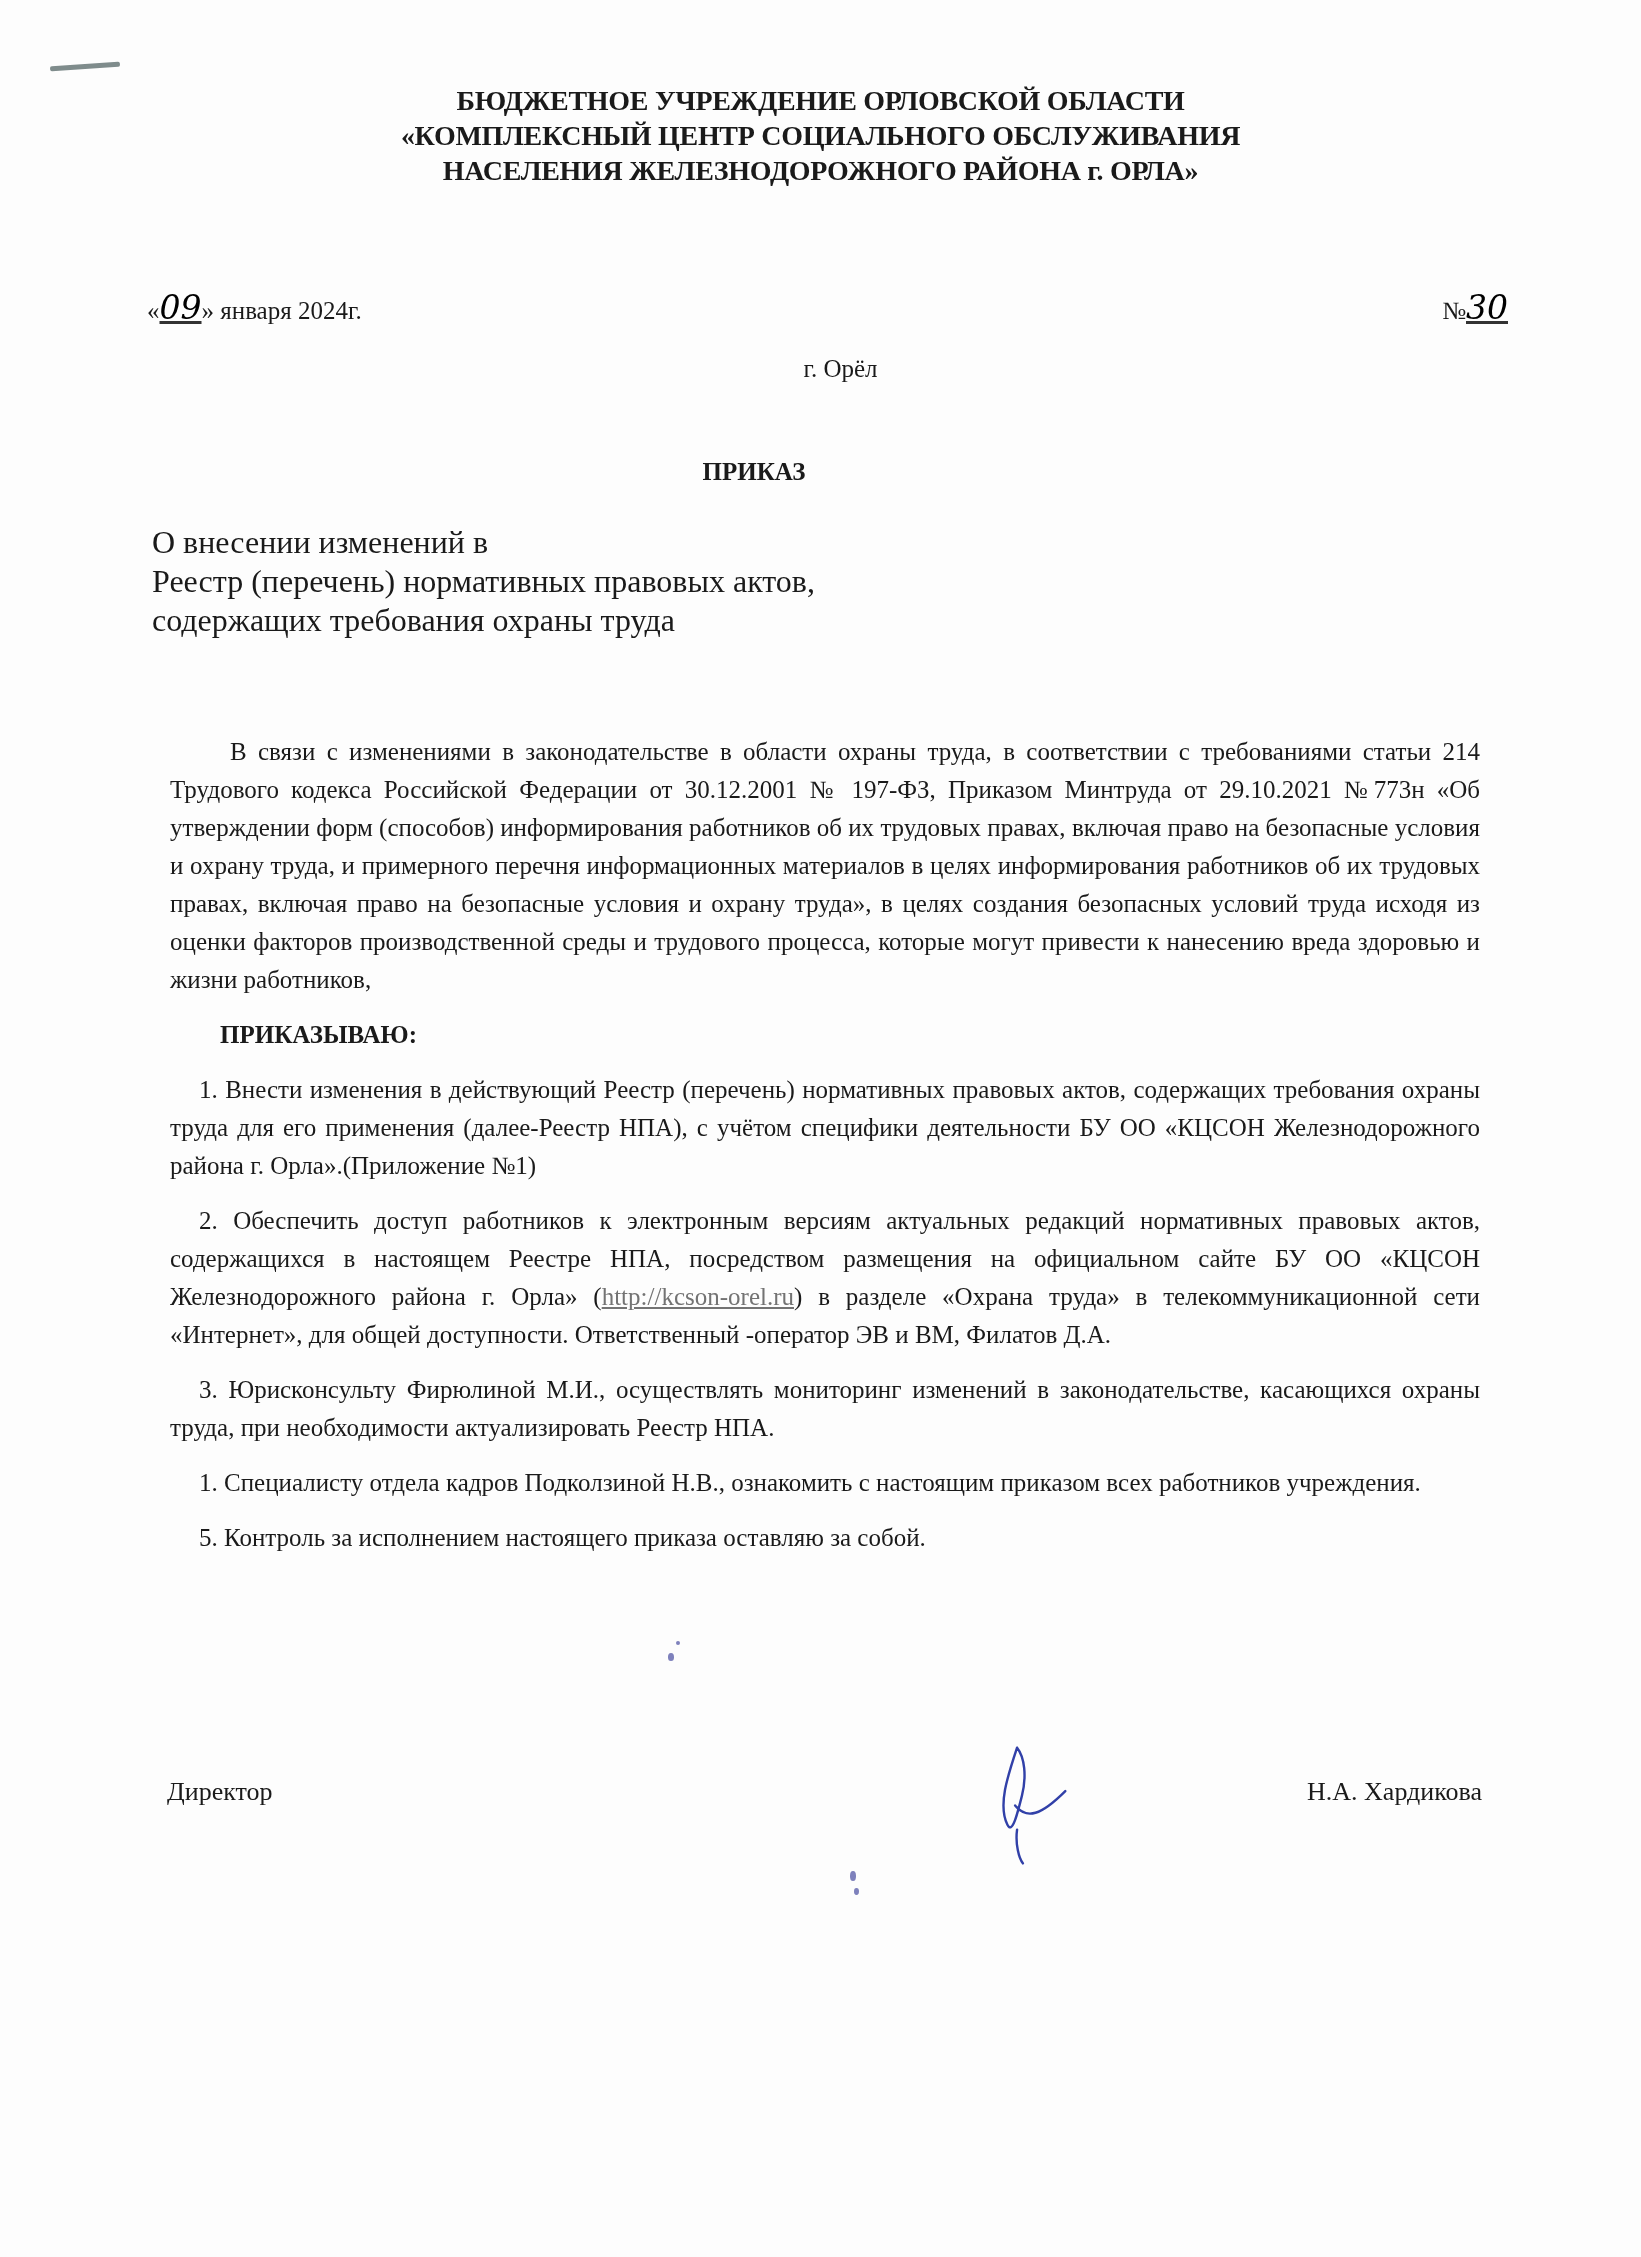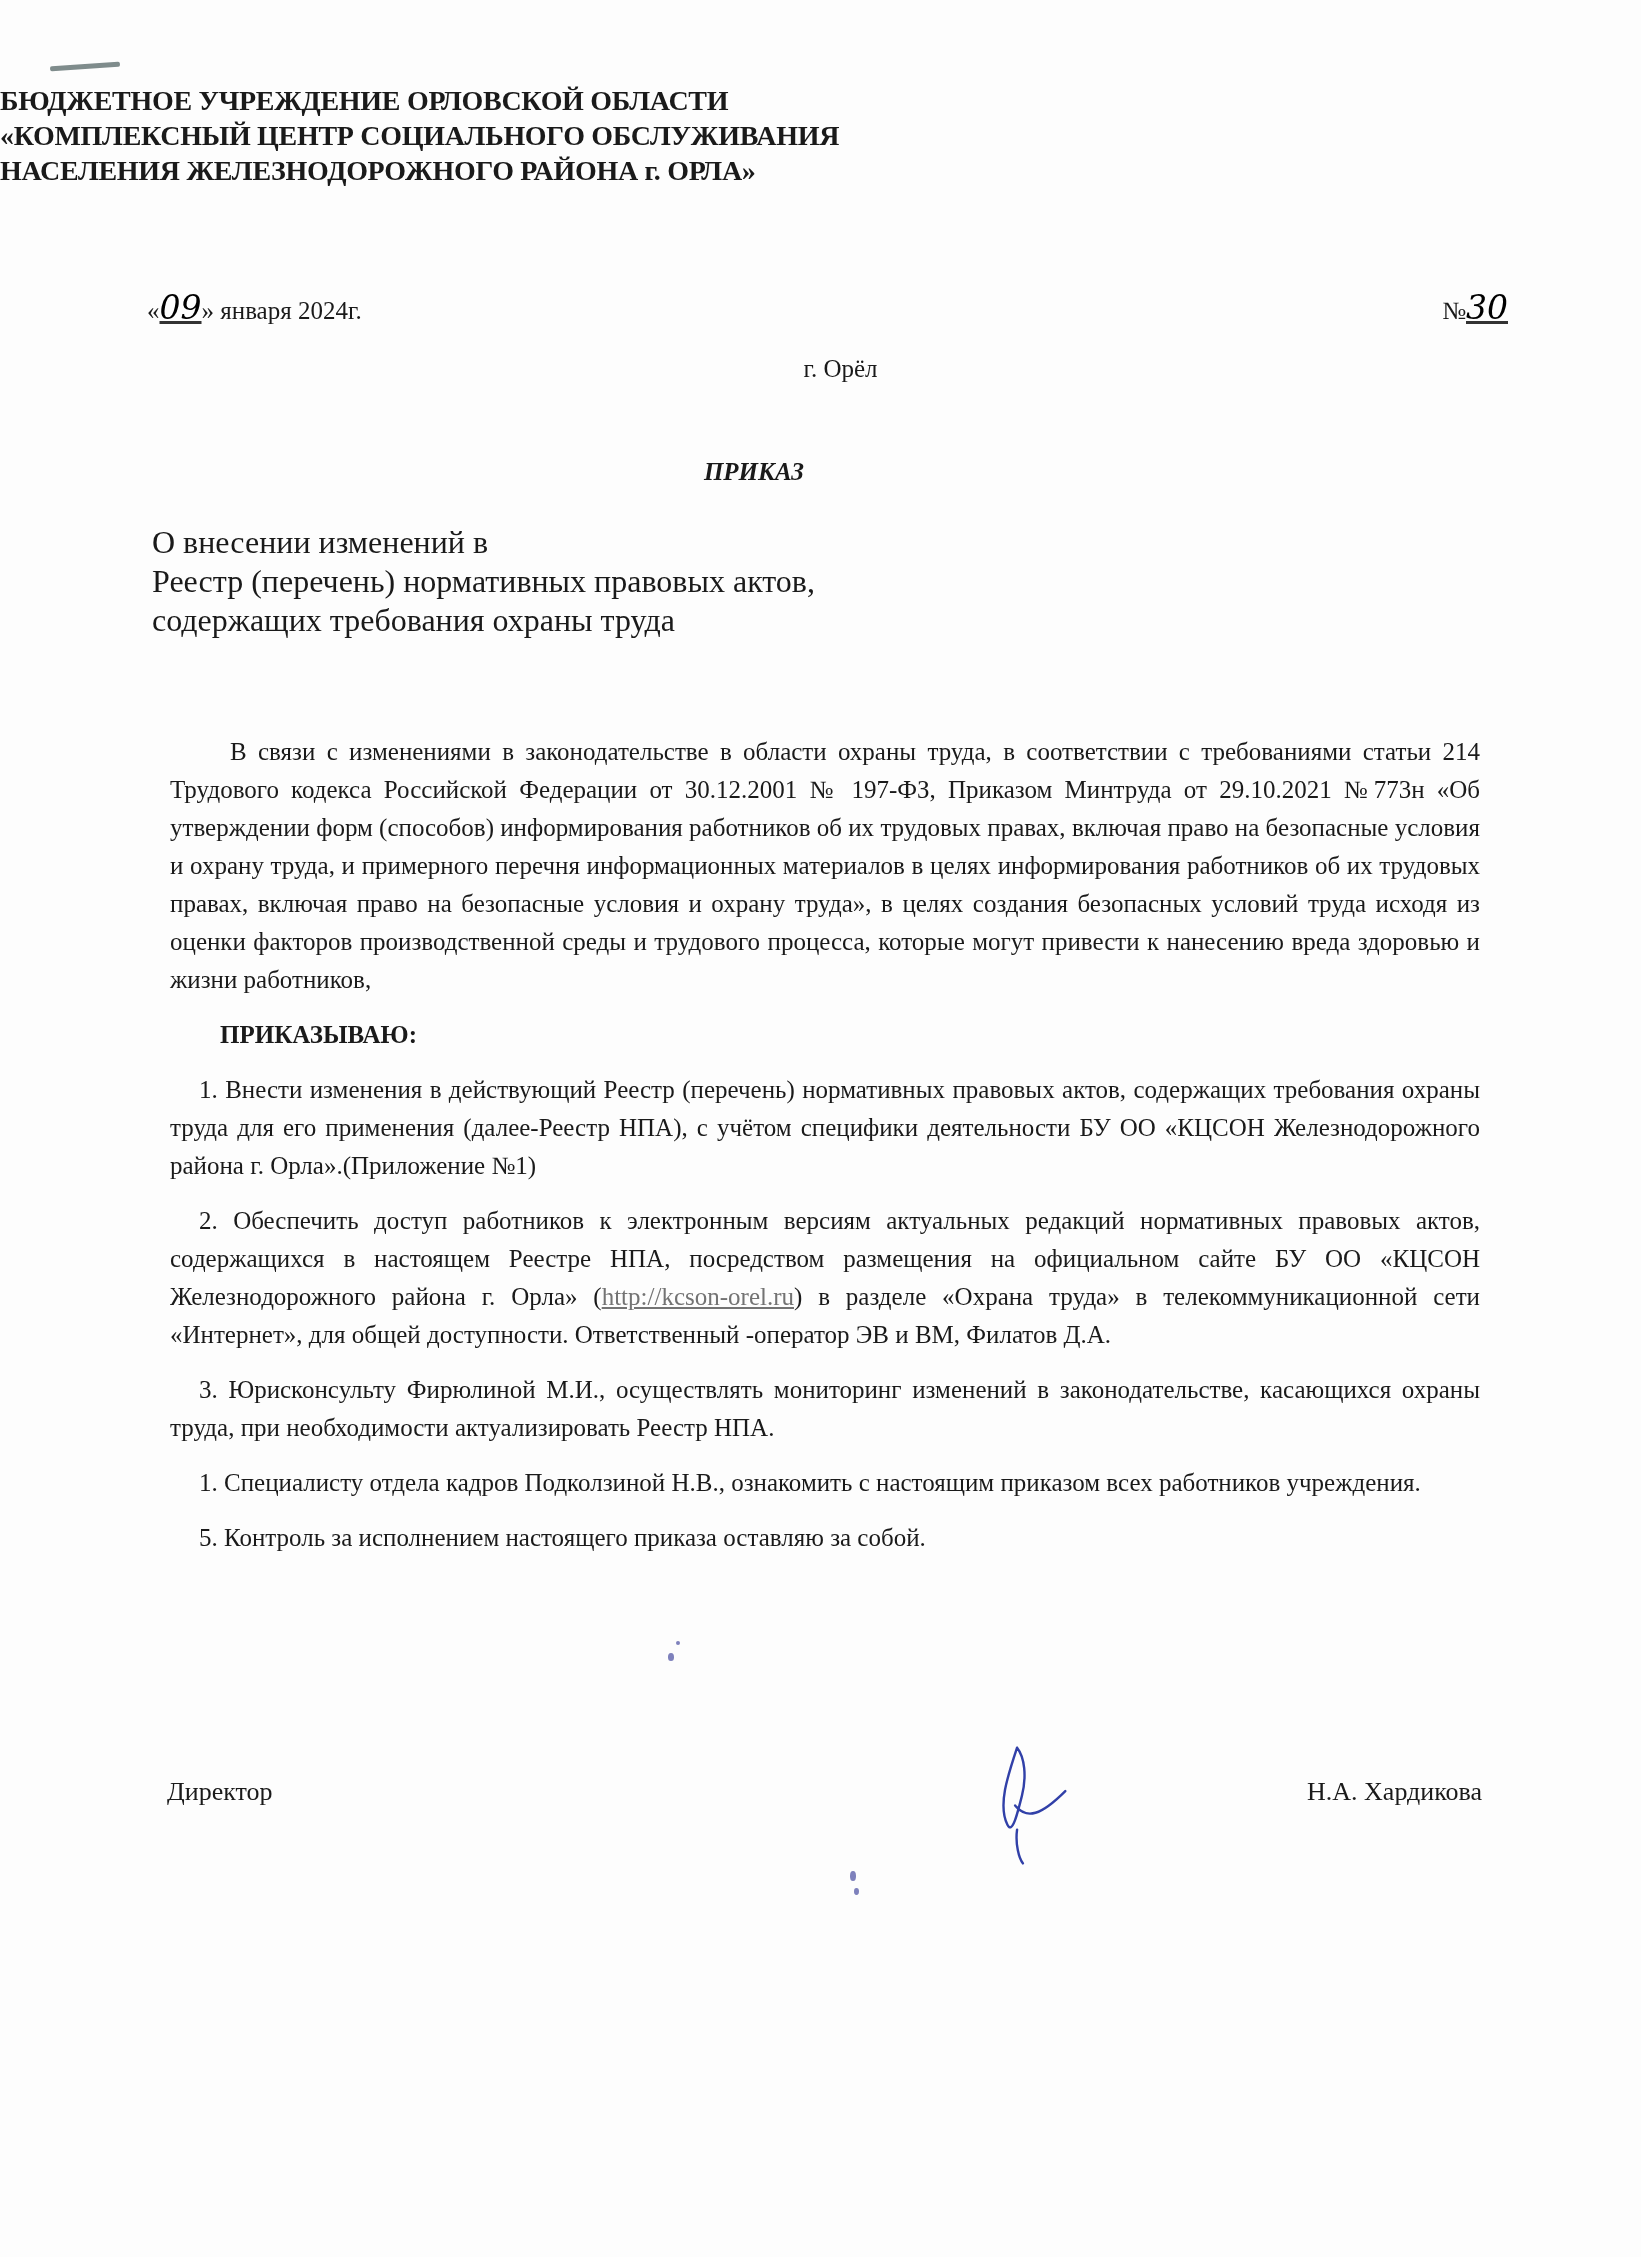--- a/index.html
+++ b/index.html
@@ -1,30 +1,30 @@
 <!DOCTYPE html>
 <html><head>
 <meta charset="utf-8">
 <style>
   html, body { margin: 0; padding: 0; background: #fdfdfd; }
   body { width: 1641px; height: 2257px; position: relative; overflow: hidden;
          font-family: "Liberation Serif", "DejaVu Serif", serif; color: #1a1a1a; }
   .page { position: absolute; left: 0; top: 0; width: 1641px; height: 2257px; }
   .scan-mark { position: absolute; left: 50px; top: 64px; width: 70px; height: 4.8px;
                background: #7f8c8c; border-radius: 1.9px; transform: rotate(-4deg); }
-  .org { position: absolute; top: 83px; left: 0; width: 1641px; text-align: left;
+  .org { position: absolute; top: 83px; left: 0; width: 1641px; text-align: center;
          font-weight: bold; font-size: 28px; line-height: 35px; letter-spacing: -0.3px; }
   .date-row { position: absolute; top: 288px; left: 147px; width: 1361px; font-size: 25px; }
   .date-left { position: absolute; left: 0; top: 0; }
   .date-right { position: absolute; right: 0; top: 0; }
   .hand { font-family: "DejaVu Serif", serif; font-style: italic; color: #000000;
           font-size: 33px; text-decoration: underline; text-decoration-color: #333; }
   .city { position: absolute; top: 355px; left: 0; width: 1641px; text-align: center; font-size: 25px; margin-left: 20px; }
   .doc-type { position: absolute; top: 458px; left: 0; width: 1508px; text-align: center;
-              font-weight: bold; font-size: 25px; font-style: italic; }
+              font-weight: bold; font-size: 25px; }
   .title { position: absolute; top: 523px; left: 152px; font-weight: normal; font-size: 32px; line-height: 39px; }
   .body { position: absolute; top: 716px; left: 153px; width: 1344px; font-size: 25px;
           line-height: 38px; text-align: justify; }
   .body p { margin: 17px; }
   .indent { text-indent: 60px; }
   .order-word { font-weight: bold; padding-left: 50px; margin-top: 5.8px !important; }
   .item { text-indent: 29px; }
   .gap { margin-top: 15.4px !important; }
   .link { text-decoration: underline; color: #737373; }
   .sign-row { position: absolute; top: 1777px; left: 167px; width: 1315px; font-size: 26px; height: 106px; }

